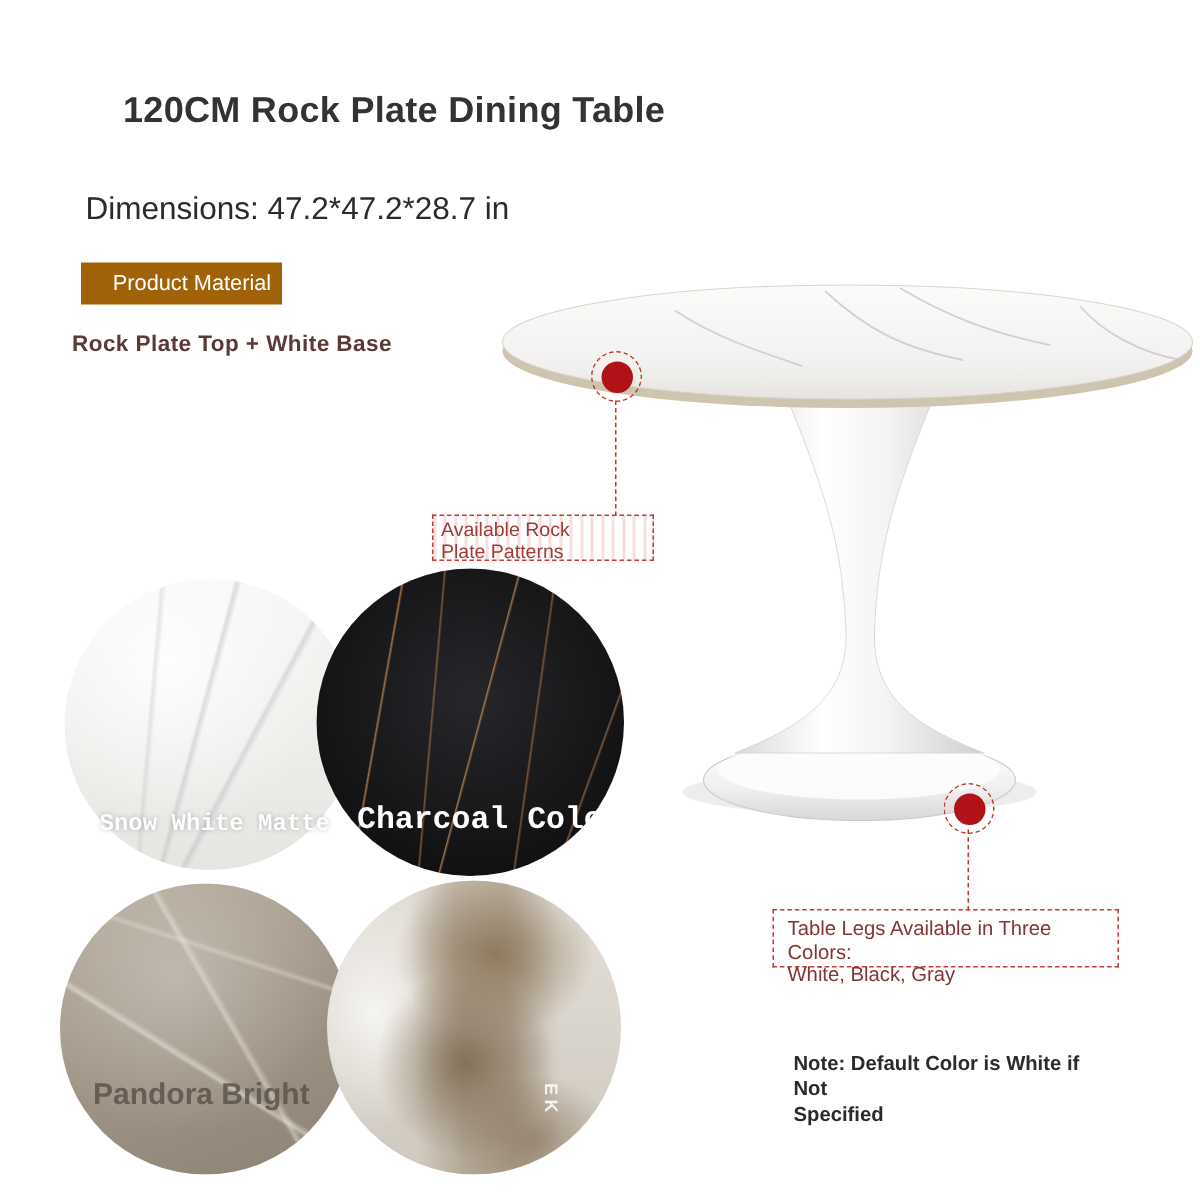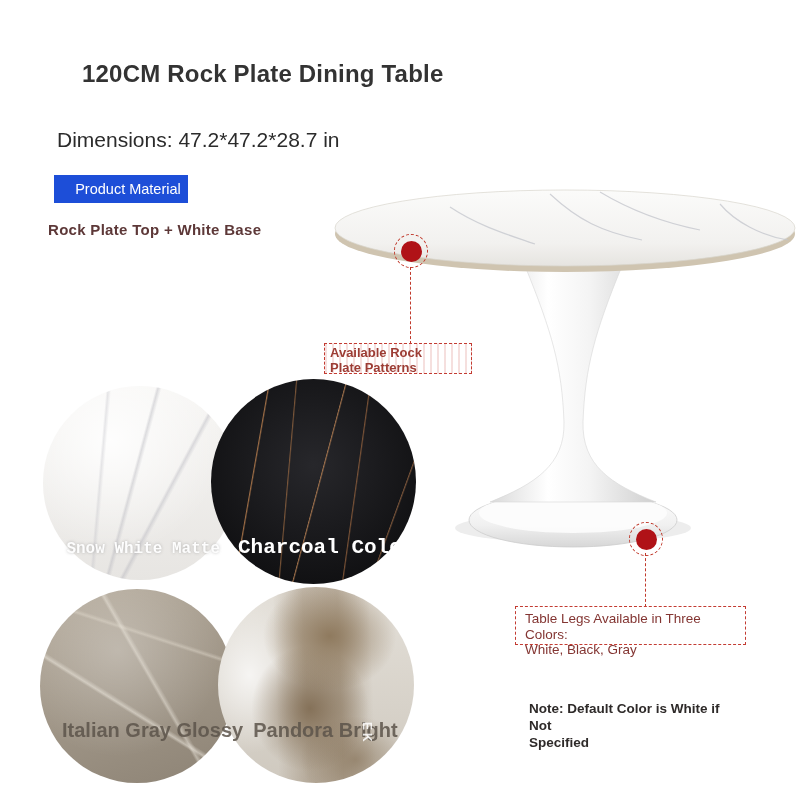--- a/index.html
+++ b/index.html
@@ -8,21 +8,21 @@
     font-family:"Liberation Sans", sans-serif;color:#2d2d2d;overflow:hidden;
   }
   .abs{position:absolute;}
 
   
   .title{left:55px;top:60px;font-size:24px;font-weight:700;color:#333333;letter-spacing:.2px;margin-left:27px;}
   .dimensions{left:57px;top:110px;font-size:21px;font-weight:500;color:#2b2b2b;margin-top:18px;}
 
   
   .badge{
-    left:54px;top:175px;width:134px;height:28px;background:#1d4ed8;color:#ffffff;
+    left:54px;top:175px;width:134px;height:28px;background:#a16207;color:#ffffff;
     display:flex;align-items:center;justify-content:center;padding-left:14px;
     font-size:14.5px;font-weight:500;box-sizing:border-box;
   }
   .material-desc{left:48px;top:221px;font-size:15px;font-weight:600;color:#5d3838;letter-spacing:.3px;}
 
   
   .photo{left:300px;top:182px;width:500px;height:390px;}
 
   
   .marker-ring{
@@ -34,23 +34,22 @@
   .ring2{left:629px;top:522px;}
   .vline{width:0;border-left:1.5px dashed #c0392b;}
   .vline1{left:410px;top:267px;height:77px;}
   .vline2{left:645px;top:553px;height:54px;}
 
   .callout{
     border:1.5px dashed #c33b32;color:#9c3c34;font-size:13px;line-height:1.15;
     box-sizing:border-box;
   }
   .callout-patterns{
-    left:288px;top:343px;width:148px;height:31px;padding:2px 5px;font-weight:700;
+    left:288px;top:343px;width:148px;height:31px;padding:2px 5px;font-weight:400;
     background-image:repeating-linear-gradient(90deg, rgba(195,59,50,.16) 0 2px, transparent 2px 7px);
-    margin-left:36px;
   }
   .callout-legs{
     left:515px;top:606px;width:231px;height:39px;padding:4px 9px;font-weight:500;
     color:#833532;font-size:13.5px;
   }
   .note{
     left:529px;top:653px;width:210px;font-size:13.5px;font-weight:600;color:#2e2a29;line-height:1.25;margin-top:48px;
   }
 
   
@@ -183,16 +182,15 @@
 </div>
 
 <div class="abs swatch swatch-snow"></div>
 <div class="abs swatch swatch-charcoal"></div>
 <div class="abs swatch swatch-italian"></div>
 <div class="abs swatch swatch-pandora"></div>
 
 <div class="abs swatch-label label-snow">Snow White Matte</div>
 <div class="abs swatch-label label-charcoal">Charcoal Color</div>
 <div class="abs label-bottom">
-  <span>Italian Gray Glossy</span>
   <span>Pandora Bright</span>
 </div>
 <div class="abs watermark-ek">EK</div>
 
 </body></html>

